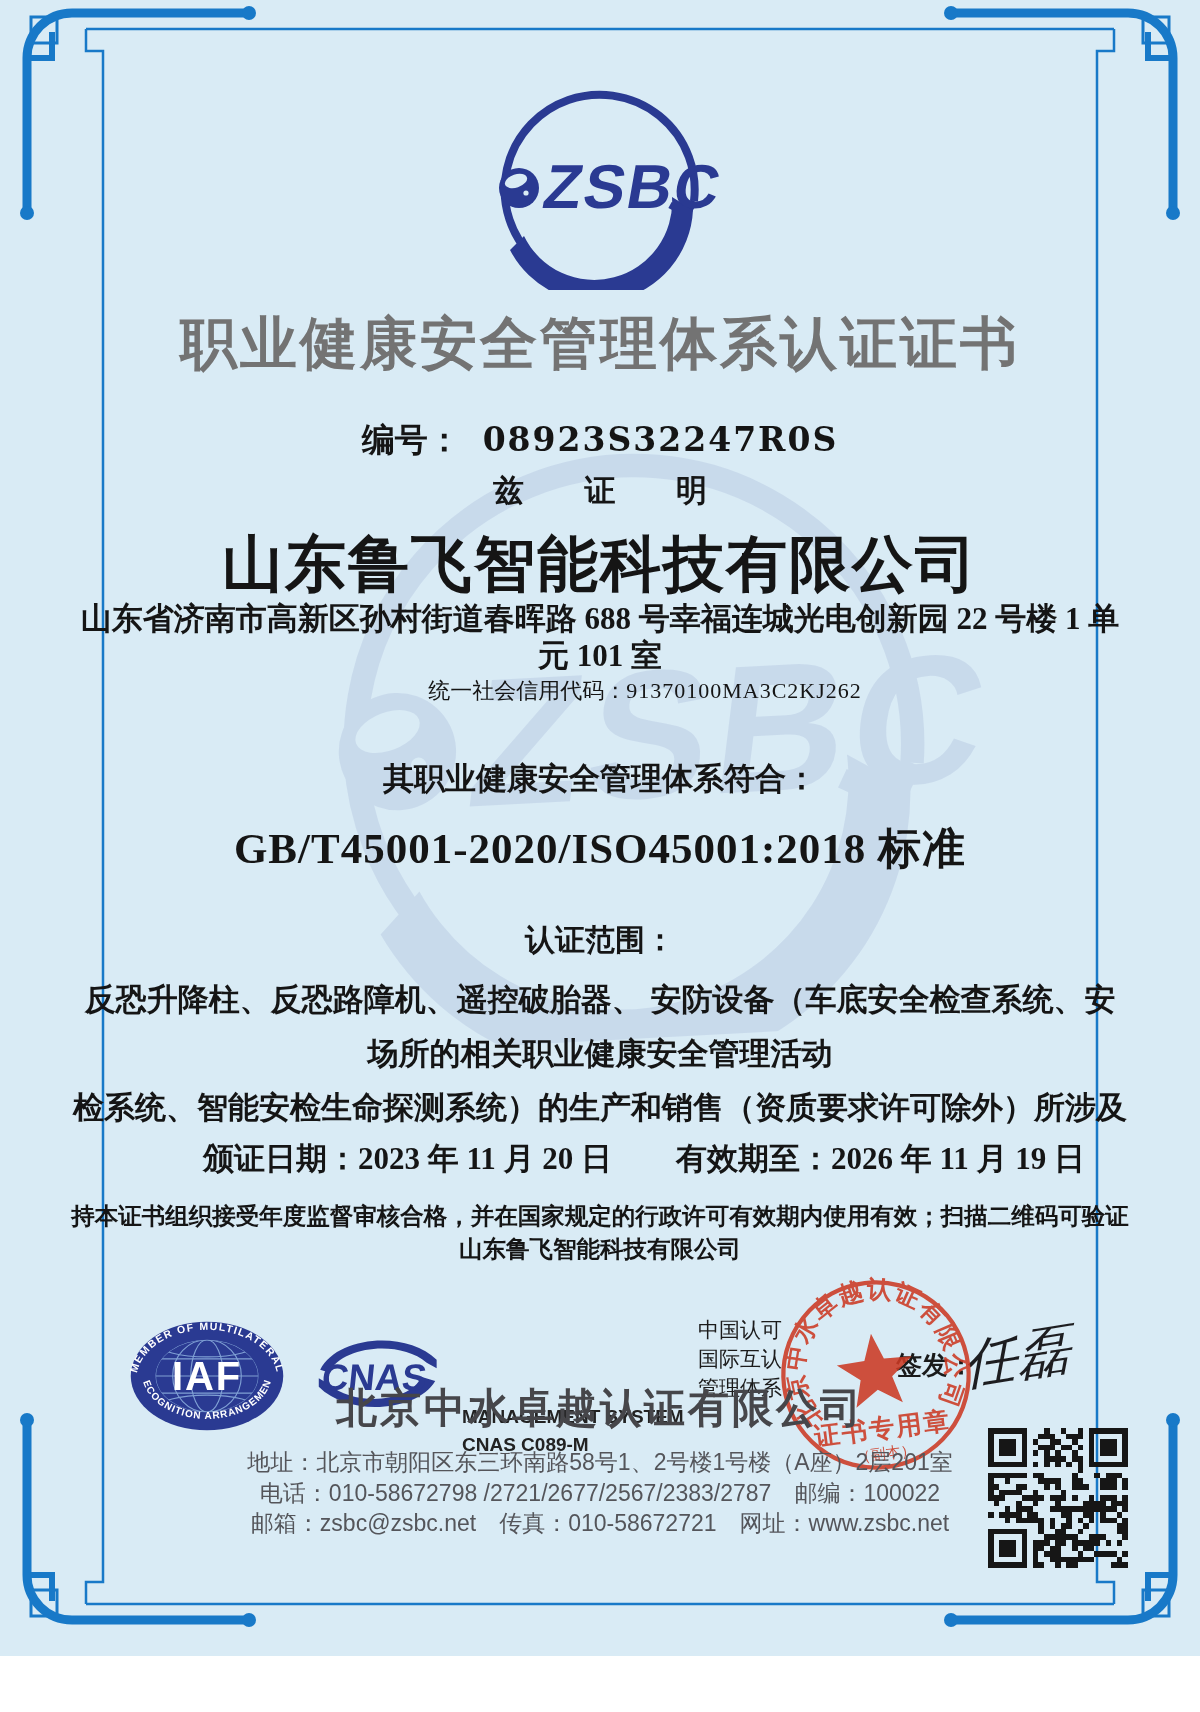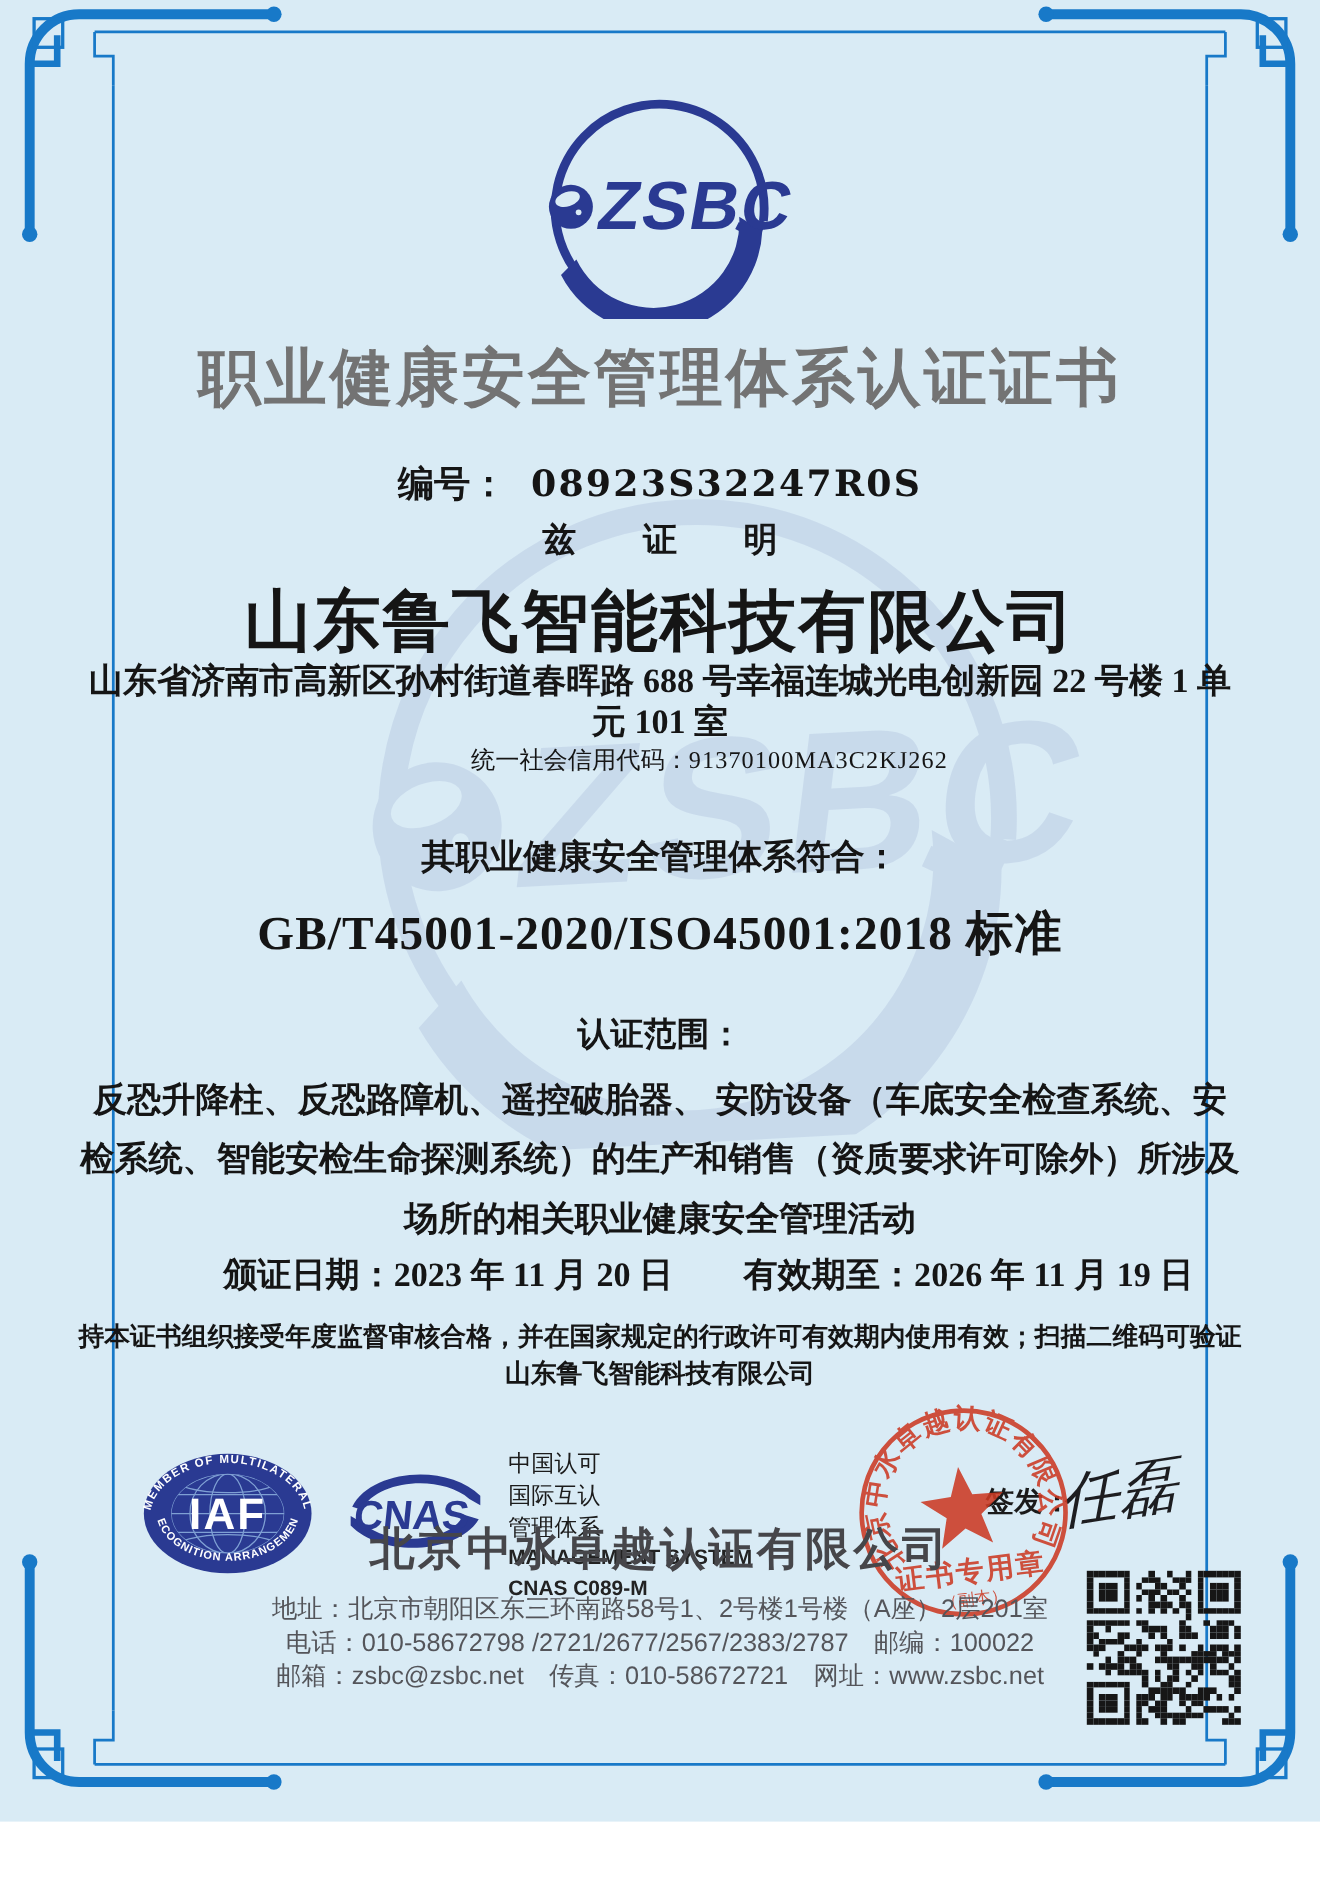--- a/index.html
+++ b/index.html
@@ -29,21 +29,21 @@
   .credit .num{letter-spacing:1px;}
   .conform{top:758px; font-size:31px; font-weight:bold;}
   .standard{top:820px; font-size:43px; font-weight:bold; letter-spacing:1px;}
   .scope-label{top:920px; font-size:30px; font-weight:bold;}
   .scope{top:973px; font-size:31px; font-weight:bold; line-height:54px;}
   .dates{top:1138px; font-size:31px; font-weight:bold; display:flex; justify-content:center; gap:64px;margin-left:44px;}
   .fineprint{top:1200px; font-size:23.5px; font-weight:bold; line-height:33px;}
   .iaf-logo{left:126px; top:1316px; width:162px; height:120px;}
   .cnas-logo{left:306px; top:1320px; width:142px; height:108px;}
   .accr{left:462px; top:1316px; width:320px; text-align:left;}
-  .accr .cn{font-size:21px; line-height:29px; color:#1b1b1b;}
+  .accr .cn{font-size:21px; line-height:29px; color:#1b1b1b;text-align:right;}
   .accr .en{font-size:19px; line-height:28px; font-weight:bold; color:#222;
             font-family:"Liberation Sans","DejaVu Sans",sans-serif;}
   .sign-row{left:896px; top:1348px; font-size:26px; font-weight:bold; color:#1a1a1a;}
   .signature{left:962px; top:1312px; width:230px; font-size:54px; color:#1d1d20;
              font-style:italic; transform:rotate(-9deg) skewX(-6deg);
              font-family:"DejaVu Serif","Liberation Serif",serif;}
   .seal{left:772px; top:1271px; width:208px; height:208px; opacity:0.88; transform:rotate(-7deg);}
   .qr{left:988px; top:1428px; width:140px; height:140px; display:grid;
       grid-template-columns:repeat(25,1fr); grid-template-rows:repeat(25,1fr);}
   .qr .m{background:#161616;}
@@ -123,22 +123,22 @@
   </div>
 
   <div class="abs ctr conform">其职业健康安全管理体系符合：</div>
 
   <div class="abs ctr standard">GB/T45001-2020/ISO45001:2018 标准</div>
 
   <div class="abs ctr scope-label">认证范围：</div>
 
   <div class="abs ctr scope">
     <div>反恐升降柱、反恐路障机、遥控破胎器、 安防设备（车底安全检查系统、安</div>
+    <div>场所的相关职业健康安全管理活动</div>
     <div>检系统、智能安检生命探测系统）的生产和销售（资质要求许可除外）所涉及</div>
-    <div>场所的相关职业健康安全管理活动</div>
   </div>
 
   <div class="abs ctr dates">
     <span><span>颁证日期：</span><span>2023 年 11 月 20 日</span></span>
     <span><span>有效期至：</span><span>2026 年 11 月 19 日</span></span>
   </div>
 
   <div class="abs ctr fineprint">
     <div>持本证书组织接受年度监督审核合格，并在国家规定的行政许可有效期内使用有效；扫描二维码可验证</div>
     <div>山东鲁飞智能科技有限公司</div>

